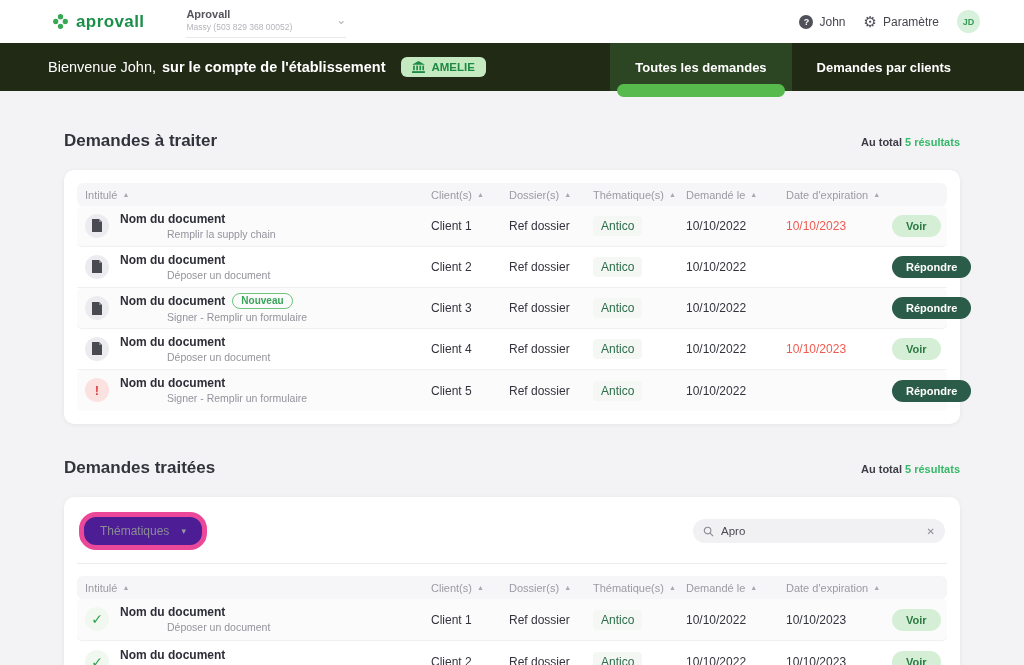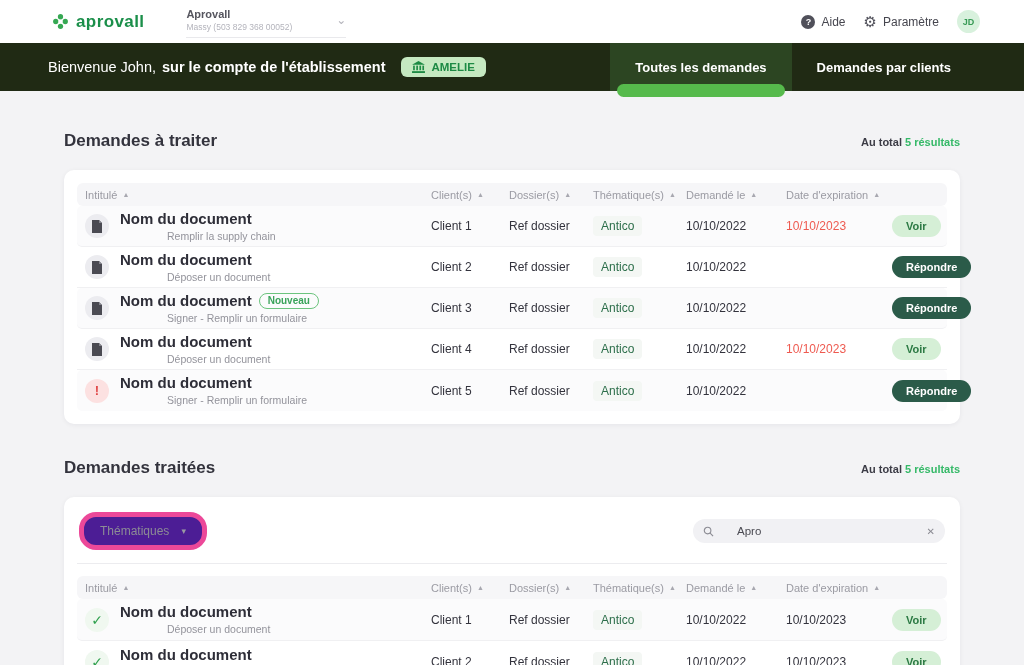--- a/index.html
+++ b/index.html
@@ -73,21 +73,21 @@
   .trow[data-icon="document"] .row-icon { background:#ececf0; }
   .trow[data-icon="document"] .icon-document { display:flex; }
   .trow[data-icon="alert"] .row-icon { background:#fce1e1; }
   .trow[data-icon="alert"] .icon-alert { display:flex; color:#e04848; font-weight:bold; font-size:13px; font-style:normal; }
   .trow[data-icon="check"] .row-icon { background:#f0f8f0; }
   .trow[data-icon="check"] .icon-check { display:flex; color:#2fa04e; font-weight:bold; font-size:14px; }
   .icon-document svg { width:12px; height:13px; }
 
   .tt { display:flex; flex-direction:column; line-height:1.2; }
   .tt-line { display:flex; align-items:center; gap:7px; }
-  .doc-title { font-size:15px; font-weight:bold; color:#2e2e38; }
+  .doc-title { font-size:12px; font-weight:bold; color:#2e2e38; }
   .new-badge { font-style:normal; font-size:10px; font-weight:bold; color:#3aa35a;
                border:1px solid #6cc47e; border-radius:9px; padding:1px 8px; }
   .new-badge:empty { display:none; }
   .doc-sub { font-size:10.5px; color:#93939b; margin-top:2px;padding-left:47px; }
 
   .theme-pill { background:#f4f7f4; border-radius:4px; padding:3px 8px;
                 font-size:12px; font-weight:normal; color:#2c6e4a; }
   .exp:empty { display:none; }
   .exp.expired { color:#ee5a50; }
 
@@ -98,21 +98,21 @@
   .act[data-style="dark"]  { background:#2b5b49; color:#ffffff; }
 
   
   .filterbar { display:flex; align-items:center; justify-content:space-between;
                padding:2px 2px 13px 2px; border-bottom:1px solid #ececef; }
   .filter-btn { display:flex; align-items:center; gap:12px; background:#4c1d95; cursor:pointer;
                 border:5px solid #ec4899; border-radius:17px; padding:7px 16px;
                 font-size:12px; color:#8c8c95; font-family:inherit; }
   .filter-caret { font-size:9px; color:#9a9aa2; }
   .searchbox { width:252px; height:24px; background:#f1f1f4; border-radius:12px;
-               display:flex; align-items:center; padding:0 10px; gap:23px; }
+               display:flex; align-items:center; padding:0 10px; gap:7px; }
   .searchbox svg { width:11px; height:11px; flex:0 0 11px; }
   .searchbox input { flex:1; border:none; background:transparent; outline:none;
                      font-family:inherit; font-size:11.5px; color:#4a4a52; }
   .search-close { font-size:10px; color:#8b8b93; cursor:pointer; font-style:normal; }
   .proc-thead { margin-top:12px; }
 </style>
 </head>
 <body>
 
 <header class="topbar">
@@ -133,21 +133,21 @@
     <span class="account-col">
       <span class="account-name">Aprovall</span>
       <span class="account-detail">Massy (503 829 368 00052)</span>
     </span>
     <span class="account-chevron">⌄</span>
   </div>
 
   <div class="top-right">
     <span class="top-link">
       <span class="q-icon">?</span>
-      <span>Aide</span>
+      <span>John</span>
     </span>
     <span class="top-link">
       <span class="gear-glyph">⚙</span>
       <span>Paramètre</span>
     </span>
     <span class="avatar">JD</span>
   </div>
 </header>
 
 <div class="banner">

